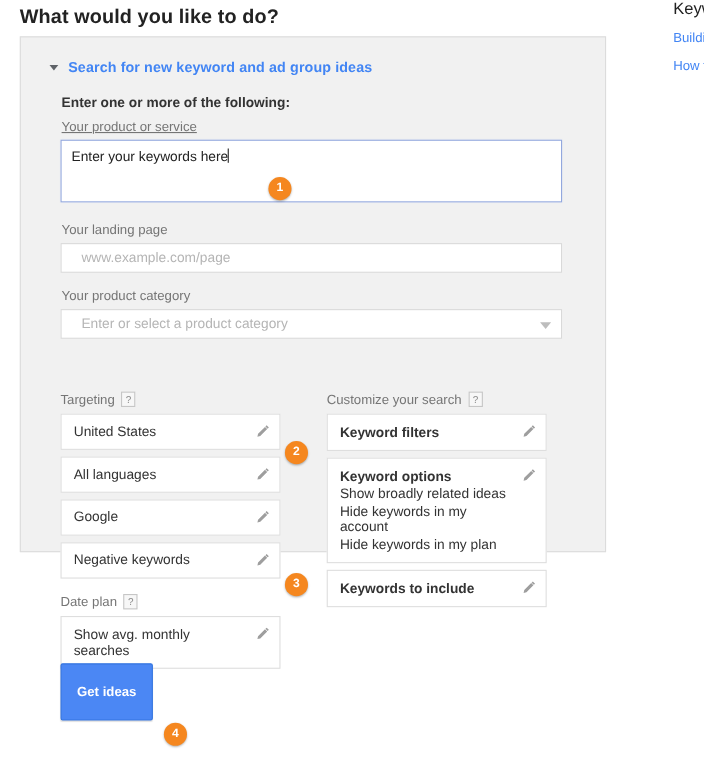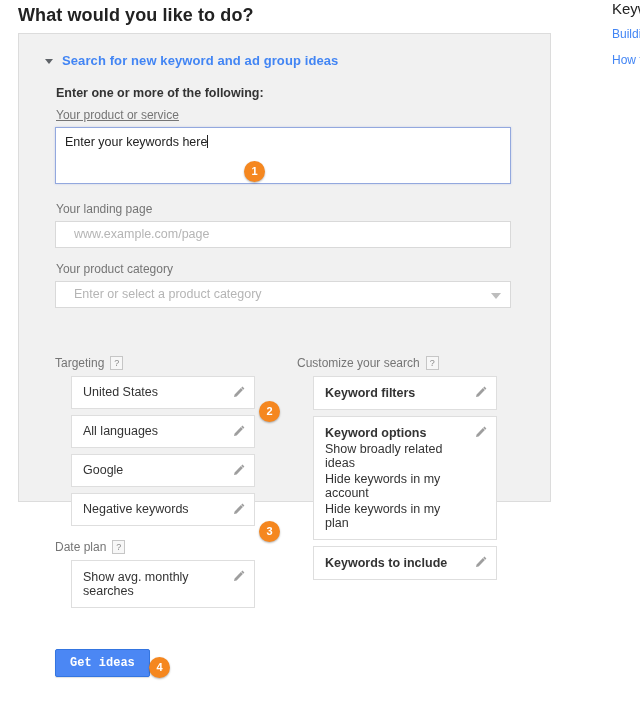--- a/index.html
+++ b/index.html
@@ -190,21 +190,20 @@
     position: relative;
     background: #ffffff;
     border: 1px solid #dedede;
     box-sizing: border-box;
     margin-bottom: 6px;
     padding: 8px 30px 8px 11px;
     font-size: 12.5px;
     color: #333333;
     cursor: pointer;
     min-height: 33px;
-    margin-left: 16px;
   }
   .opt-row.wide { padding-top: 9px; padding-bottom: 9px; }
   .opt-row .title-bold { font-weight: bold; color: #333; }
   .opt-row .sub-line { color: #333; margin-top: 2px; }
   .opt-row .line2 { margin-top: 1px; }
 
   
   .pencil {
     position: absolute;
     right: 8px;
@@ -214,30 +213,30 @@
     cursor: pointer;
   }
   .pencil svg { display: block; }
 
   .date-block { margin-top: 14px; }
 
   
   .get-ideas {
     position: absolute;
     left: 36px;
-    top: 615px;
+    top: 569px;
     background: #4b87f4;
     border: 1px solid #3475e0;
     border-radius: 2px;
     color: #ffffff;
     font-size: 12px;
     font-weight: bold;
-    padding: 6px 14px;
-    cursor: pointer;
-    font-family: Liberation Mono, monospace;
+    padding: 18px 14px;
+    cursor: pointer;
+    font-family: Liberation Sans, sans-serif;
     box-shadow: 0 1px 1px rgba(0,0,0,0.12);
   }
 
   
   .badge {
     position: absolute;
     width: 21px;
     height: 21px;
     border-radius: 50%;
     background: #f5871f;

